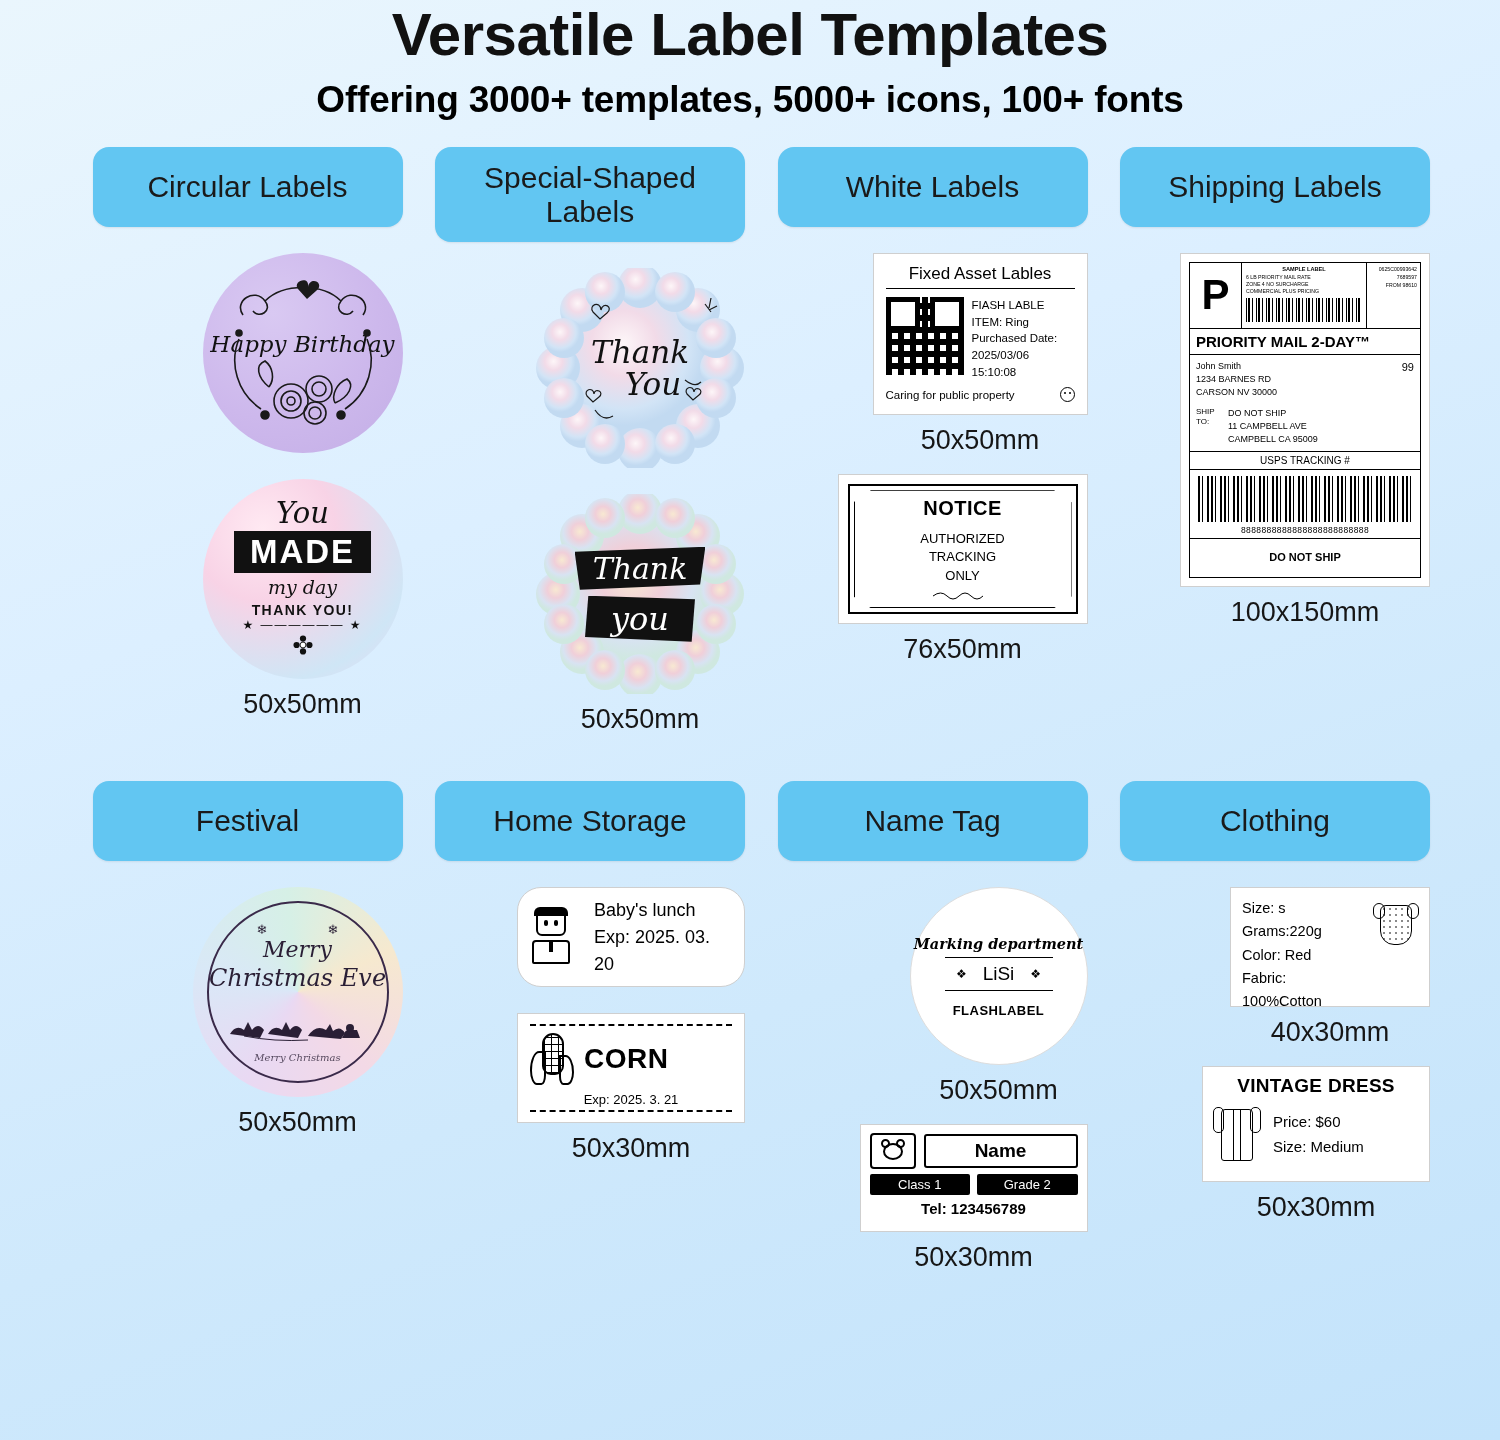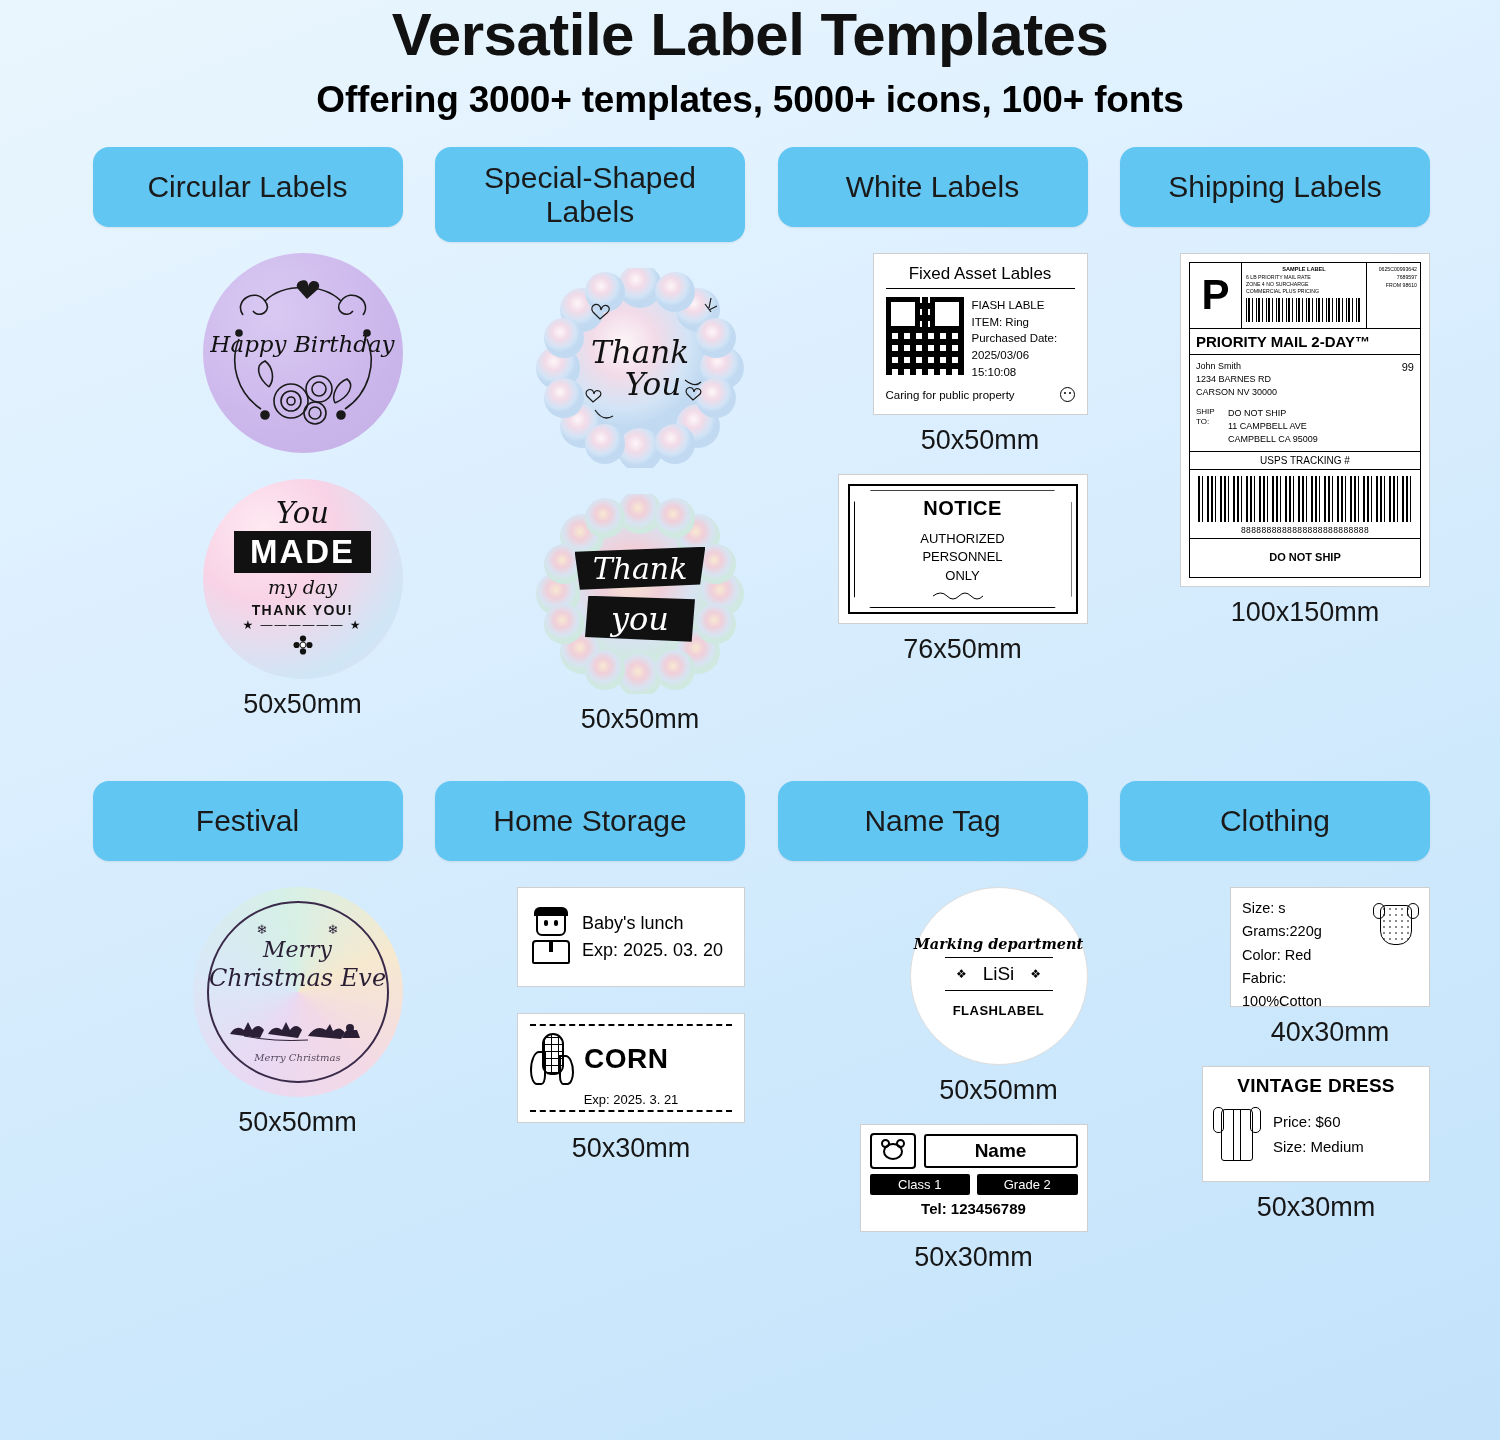--- a/index.html
+++ b/index.html
@@ -184,21 +184,21 @@
   .ship .track { border:1px solid #000; border-top:0; text-align:center; font-size:10px; padding:3px; }
   .ship .bcbox { border:1px solid #000; border-top:0; padding:6px 8px 3px 8px; }
   .barcode-lg {
     height:46px;
     background-image: repeating-linear-gradient(90deg,#000 0 2px,#fff 2px 4px,#000 4px 5px,#fff 5px 9px,#000 9px 11px,#fff 11px 13px);
   }
   .ship .bcnum { text-align:center; font-size:8.5px; letter-spacing:0.4px; margin-top:3px; }
   .ship .dns { border:1px solid #000; border-top:0; text-align:center; font-size:11px; font-weight:bold; padding:12px 0 14px 0; }
 
   
-  .hs1 { width:228px; height:100px; display:flex; align-items:center; gap:8px; padding:8px 10px; }
+  .hs1 { width:228px; height:100px; display:flex; align-items:center; gap:20px; padding:8px 10px;border-radius:24px; }
   .hs1 .txt { font-size:18px; line-height:1.5; }
   .hs2 { width:228px; height:110px; padding:10px 12px; display:flex; flex-direction:column; justify-content:space-between;}
   .dashed { border-top:2px dashed #000; }
   .hs2 .mid { display:flex; align-items:center; gap:10px; }
   .hs2 .corn { font-size:28px; font-weight:bold; letter-spacing:0.5px; }
   .hs2 .exp { text-align:center; font-size:13px; }
 
   
   .boy { width:46px; height:54px; flex:none; position:relative; }
   .boy .head { position:absolute; left:8px; top:0; width:30px; height:26px; border:2px solid #000; border-radius:6px; }
@@ -455,21 +455,21 @@
       <div class="cap">50x50mm</div>
     </div>
 
     <div class="gap-sm"></div>
 
     <div class="slot">
       <div class="white-card notice">
         <div class="inner">
           <h3>NOTICE</h3>
           <p>AUTHORIZED</p>
-          <p>PERSONNEL</p>
+          <p>TRACKING</p>
           <p>ONLY</p>
           <svg width="70" height="12" viewBox="0 0 70 12" style="margin-top:4px;">
             <g fill="none" stroke="#000" stroke-width="1">
               <path d="M5 6 q8 -6 14 0 q6 6 12 0 q6 -6 12 0 q6 6 12 0"></path>
             </g>
           </svg>
         </div>
       </div>
       <div class="cap">76x50mm</div>
     </div>

